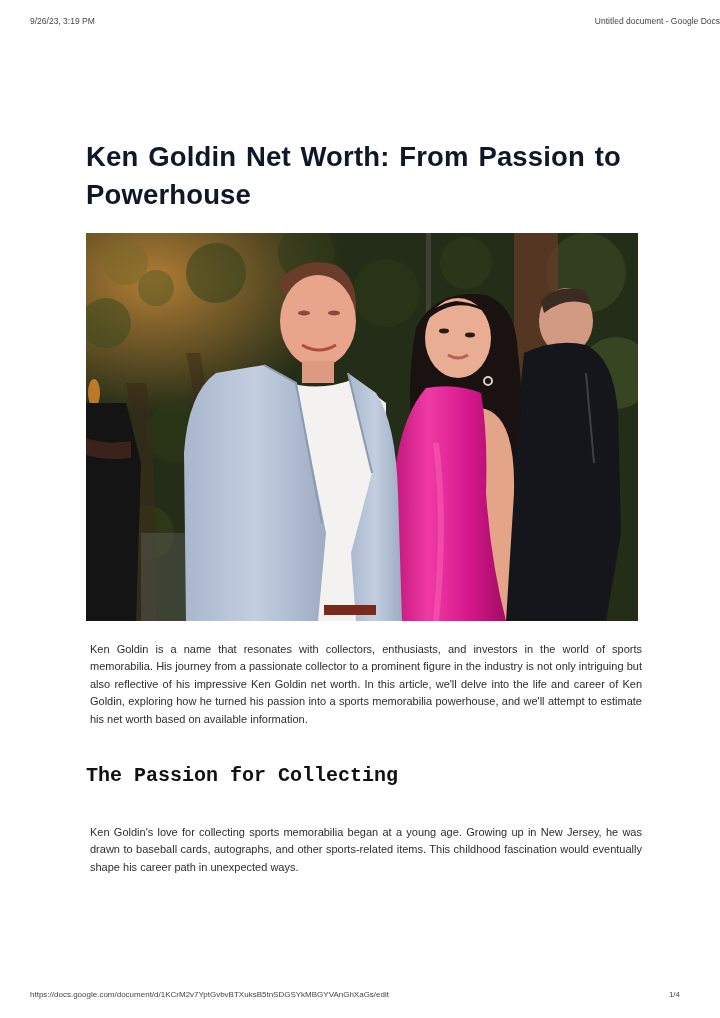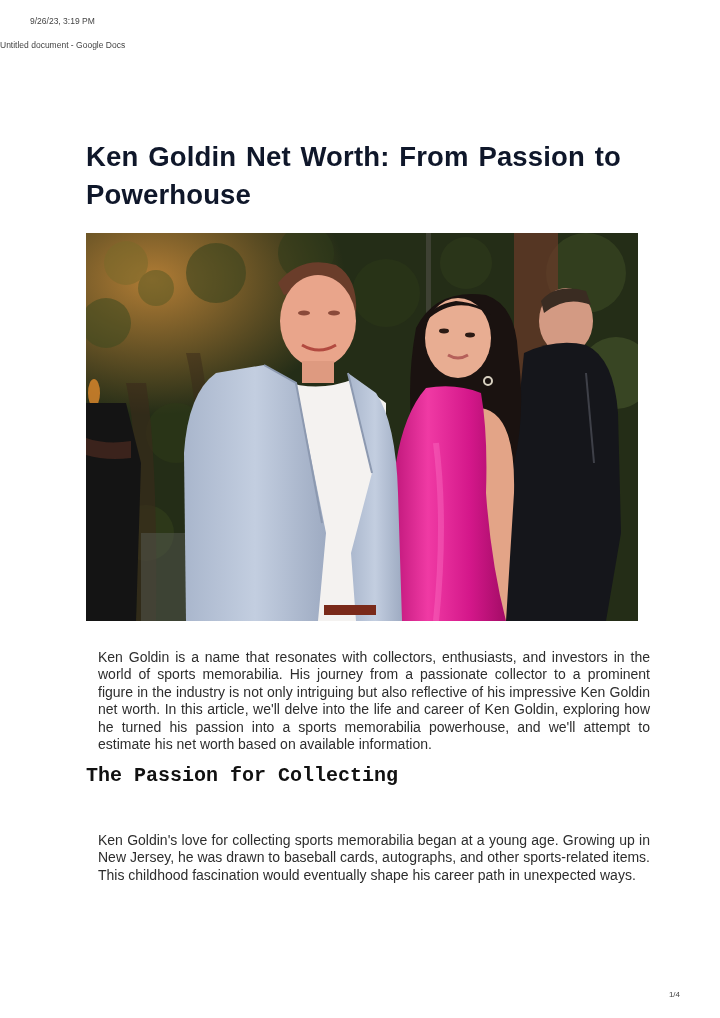--- a/index.html
+++ b/index.html
@@ -26,23 +26,22 @@
     }
     .print-header .date {
       position: absolute;
       left: 30px;
       top: 0;
     }
     .print-header .doc-title {
       position: absolute;
       left: 0;
       width: 720px;
-      text-align: left;
-      top: 0;
-      margin-top: 24px;
+      text-align: right;
+      top: 0;
     }
     .page-content {
       position: absolute;
       left: 86px;
       top: 138px;
       width: 552px;
     }
     .doc-title-h1 {
       margin: 0;
       font-size: 27.5px;
@@ -63,22 +62,22 @@
     }
     .hero-image svg {
       display: block;
       width: 552px;
       height: 388px;
     }
     .body-para {
       position: absolute;
       left: 86px;
       width: 552px;
-      margin: 12px;
-      font-size: 14px;
+      margin: 4px;
+      font-size: 11px;
       line-height: 17.4px;
       color: #2d2d2d;
       text-align: justify;
     }
     .para-intro { top: 637px; }
     .section-heading {
       position: absolute;
       left: 86px;
       top: 763px;
       margin: 0;
@@ -207,14 +206,15 @@
   </svg>
 </div>
 
 <p class="body-para para-intro">Ken Goldin is a name that resonates with collectors, enthusiasts, and investors in the world of sports memorabilia. His journey from a passionate collector to a prominent figure in the industry is not only intriguing but also reflective of his impressive Ken Goldin net worth. In this article, we'll delve into the life and career of Ken Goldin, exploring how he turned his passion into a sports memorabilia powerhouse, and we'll attempt to estimate his net worth based on available information.</p>
 
 <h2 class="section-heading">The Passion for Collecting</h2>
 
 <p class="body-para para-passion">Ken Goldin's love for collecting sports memorabilia began at a young age. Growing up in New Jersey, he was drawn to baseball cards, autographs, and other sports-related items. This childhood fascination would eventually shape his career path in unexpected ways.</p>
 
 <div class="print-footer">
+  <span class="url">https://docs.google.com/document/d/1KCrM2v7YptGvbvBTXuksB5tnSDGSYkMBGYVAnGhXaGs/edit</span>
   <span class="page-num">1/4</span>
 </div>
 
 </body></html>

